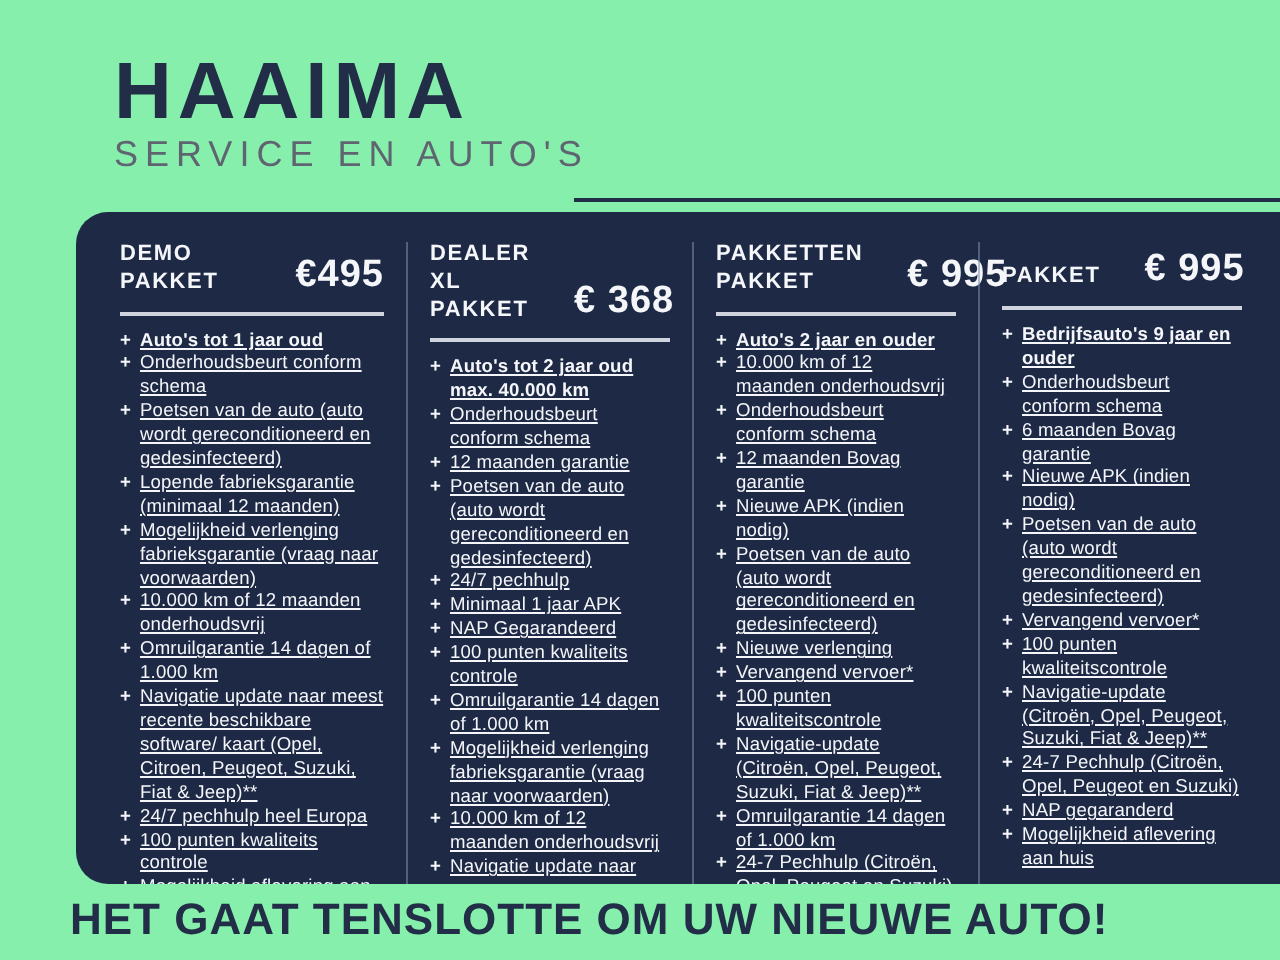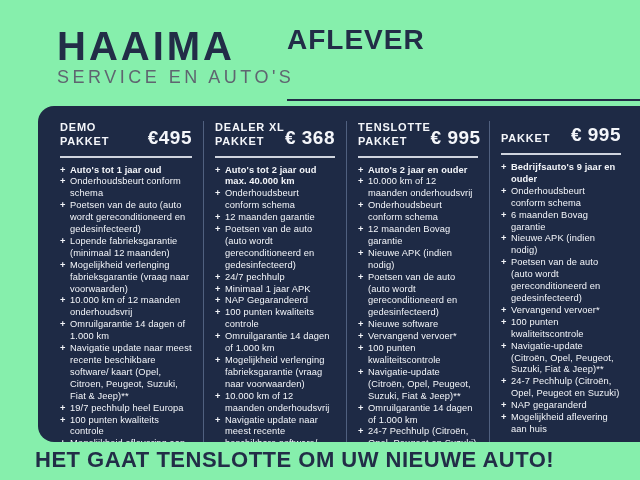--- a/index.html
+++ b/index.html
@@ -23,44 +23,43 @@
 
   
   .panel{position:absolute;left:38px;right:0;top:106px;height:336px;background:var(--panel);
     border-radius:16px 0 0 16px;color:var(--light);padding:15px 8px 10px 22px;overflow:hidden;}
   .grid{display:grid;grid-template-columns:repeat(4,1fr);height:100%;}
   .col{padding:0 11px;min-width:0;}
   .col:first-child{padding-left:0;}
   .col + .col{border-left:1px solid var(--sep);}
 
   .pkg-head{display:flex;justify-content:space-between;align-items:flex-end;
-    border-bottom:2px solid var(--rule);padding-bottom:7px;margin-bottom:7px;min-height:34px;}
+    border-bottom:2px solid var(--rule);padding-bottom:7px;margin-bottom:7px;min-height:34px;gap:22px;}
   .pkg-name{font-size:11px;font-weight:800;letter-spacing:.8px;line-height:1.25;}
   .pkg-price{font-size:19px;font-weight:800;letter-spacing:.5px;white-space:nowrap;text-align:right;}
 
   .pkg-item{display:flex;font-size:9.3px;line-height:11.9px;color:var(--light);}
   .pkg-item .bullet{flex:0 0 10px;font-weight:800;}
-  .pkg-item .txt{flex:1;letter-spacing:.1px;}
+  .pkg-item .txt{flex:1;letter-spacing:.1px;text-decoration:underline;}
   .pkg-item.bold .txt{font-weight:800;}
 
   .footer-tagline{position:absolute;left:35px;top:447px;color:var(--navy);
     font-size:22px;font-weight:800;letter-spacing:.5px;white-space:nowrap;}
 </style>
 </head>
 <body>
 
 <div class="page">
 
   <div class="brand">
     <div class="brand-name">HAAIMA</div>
     <div class="brand-tagline">SERVICE EN AUTO'S</div>
   </div>
 
   <div class="main-title">
-    <div>AFLEVER</div>
   </div>
 
   <div class="header-rule"></div>
 
   <div class="panel">
     <div class="grid">
   <div class="col">
     <div class="pkg-head">
       <div class="pkg-name">
         <div>DEMO</div>
@@ -104,21 +103,21 @@
     <span class="txt">Omruilgarantie 14 dagen of 1.000 km</span>
   </div>
 
   <div class="pkg-item">
     <span class="bullet">+</span>
     <span class="txt">Navigatie update naar meest recente beschikbare software/ kaart (Opel, Citroen, Peugeot, Suzuki, Fiat &amp; Jeep)**</span>
   </div>
 
   <div class="pkg-item">
     <span class="bullet">+</span>
-    <span class="txt">19/7 pechhulp heel Europa</span>
+    <span class="txt">24/7 pechhulp heel Europa</span>
   </div>
 
   <div class="pkg-item">
     <span class="bullet">+</span>
     <span class="txt">100 punten kwaliteits controle</span>
   </div>
 
   <div class="pkg-item">
     <span class="bullet">+</span>
     <span class="txt">Mogelijkheid aflevering aan huis</span>
@@ -194,21 +193,21 @@
     <span class="bullet">+</span>
     <span class="txt">Navigatie update naar meest recente beschikbare software/ kaart (Citroën, Opel, Peugeot, Suzuki, Fiat &amp; Jeep)**</span>
   </div>
 
 </div>
   </div>
 
   <div class="col">
     <div class="pkg-head">
       <div class="pkg-name">
-        <div>TENSLOTTE</div>
+        <div>PAKKETTEN</div>
         <div>PAKKET</div>
       </div>
       <div class="pkg-price">€ 995</div>
     </div>
     <div class="pkg-items">
   <div class="pkg-item bold">
     <span class="bullet">+</span>
     <span class="txt">Auto's 2 jaar en ouder</span>
   </div>
 
@@ -232,21 +231,21 @@
     <span class="txt">Nieuwe APK (indien nodig)</span>
   </div>
 
   <div class="pkg-item">
     <span class="bullet">+</span>
     <span class="txt">Poetsen van de auto (auto wordt gereconditioneerd en gedesinfecteerd)</span>
   </div>
 
   <div class="pkg-item">
     <span class="bullet">+</span>
-    <span class="txt">Nieuwe software</span>
+    <span class="txt">Nieuwe verlenging</span>
   </div>
 
   <div class="pkg-item">
     <span class="bullet">+</span>
     <span class="txt">Vervangend vervoer*</span>
   </div>
 
   <div class="pkg-item">
     <span class="bullet">+</span>
     <span class="txt">100 punten kwaliteitscontrole</span>

